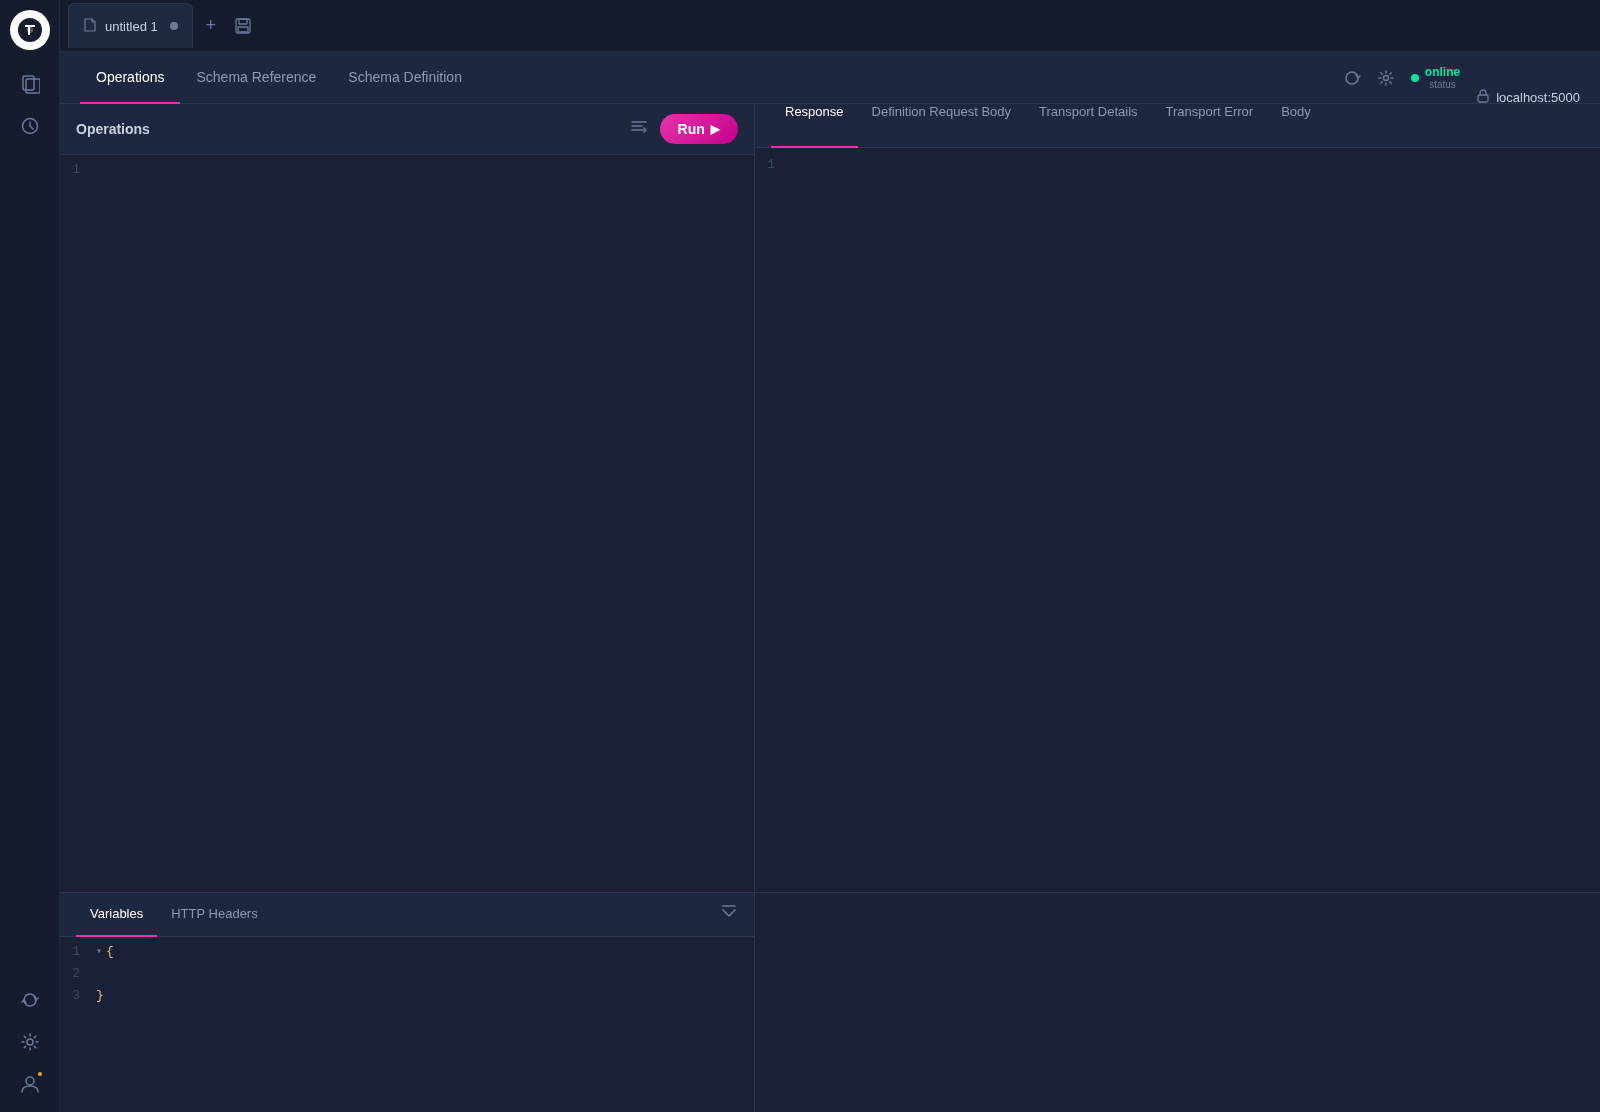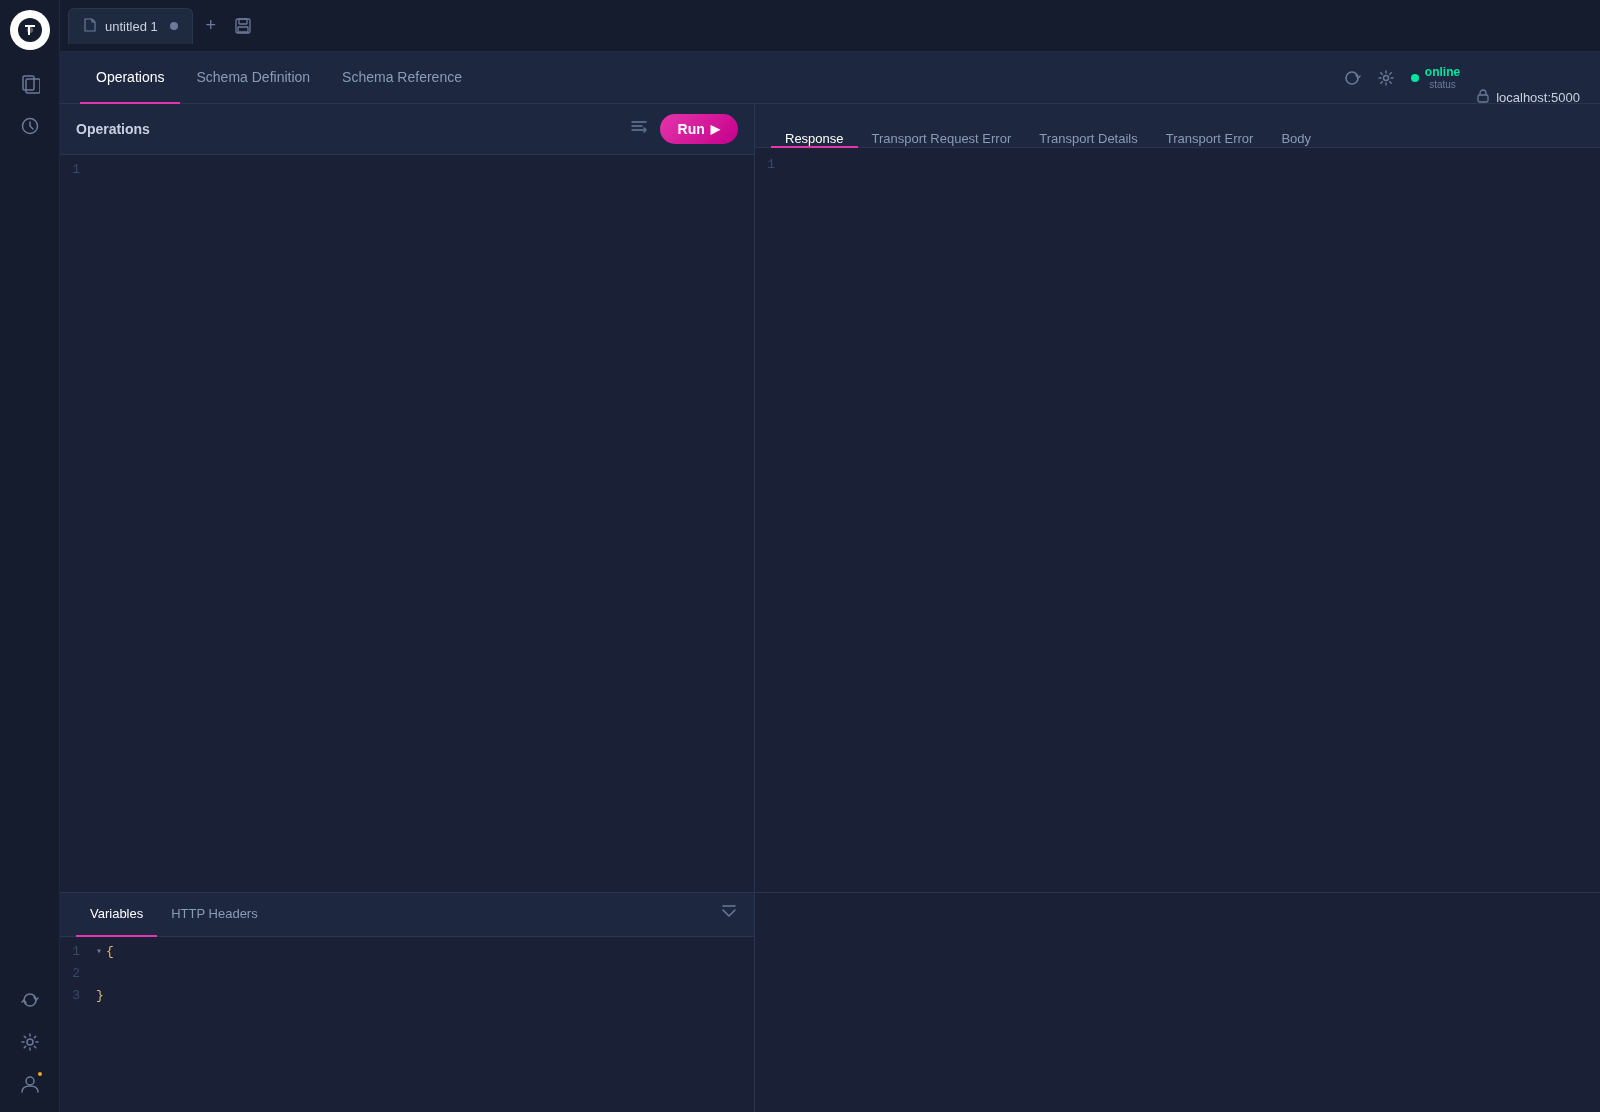--- a/index.html
+++ b/index.html
@@ -107,21 +107,21 @@
     .tab {
       display: flex;
       align-items: center;
       gap: 8px;
       padding: 8px 14px;
       border-radius: 6px 6px 0 0;
       background: #1e2a40;
       color: #c9d1e0;
       font-size: 13px;
       cursor: pointer;
-      height: 36px;
+      height: 45px;
       border: 1px solid #2a3550;
       border-bottom: none;
     }
 
     .tab-icon {
       color: #6b7a99;
       font-size: 12px;
     }
 
     .tab-close {
@@ -340,21 +340,21 @@
       gap: 0;
       border-bottom: 1px solid #2a3550;
       background: #1e2740;
       height: 44px;
     }
 
     .right-tab {
       padding: 0 14px;
       height: 44px;
       display: flex;
-      align-items: flex-end;
+      align-items: flex-start;
       font-size: 13px;
       cursor: pointer;
       color: #8a9bb5;
       border-bottom: 2px solid transparent;
     }
 
     .right-tab.active {
       color: #ffffff;
       border-bottom: 2px solid #e535ab;
     }
@@ -546,24 +546,24 @@
       </svg>
     </div>
   </div>
 
   <div class="top-nav">
     <div class="top-nav-tabs">
       <div class="top-nav-tab active">
         <span>Operations</span>
       </div>
       <div class="top-nav-tab">
+        <span>Schema Reference</span>
+      </div>
+      <div class="top-nav-tab">
         <span>Schema Definition</span>
-      </div>
-      <div class="top-nav-tab">
-        <span>Schema Reference</span>
       </div>
     </div>
 
     <div class="top-nav-right">
       <div class="nav-icon-btn">
         <svg width="18" height="18" viewBox="0 0 18 18" fill="none">
           <path d="M3 9 A6 6 0 0 1 15 9" stroke="#6b7a99" stroke-width="1.5" stroke-linecap="round" fill="none"></path>
           <path d="M15 9 A6 6 0 0 1 3 9" stroke="#6b7a99" stroke-width="1.5" stroke-linecap="round" fill="none"></path>
           <path d="M13 6 L15 9 L17 7" stroke="#6b7a99" stroke-width="1.5" stroke-linecap="round" stroke-linejoin="round" fill="none"></path>
         </svg>
@@ -621,21 +621,21 @@
           </div>
         </div>
       </div>
 
       <div class="right-panel">
         <div class="right-panel-header">
           <div class="right-tab active">
             <span>Response</span>
           </div>
           <div class="right-tab">
-            <span>Transport Request Error</span>
+            <span>Definition Request Body</span>
           </div>
           <div class="right-tab">
             <span>Transport Details</span>
           </div>
           <div class="right-tab">
             <span>Transport Error</span>
           </div>
           <div class="right-tab">
             <span>Body</span>
           </div>

